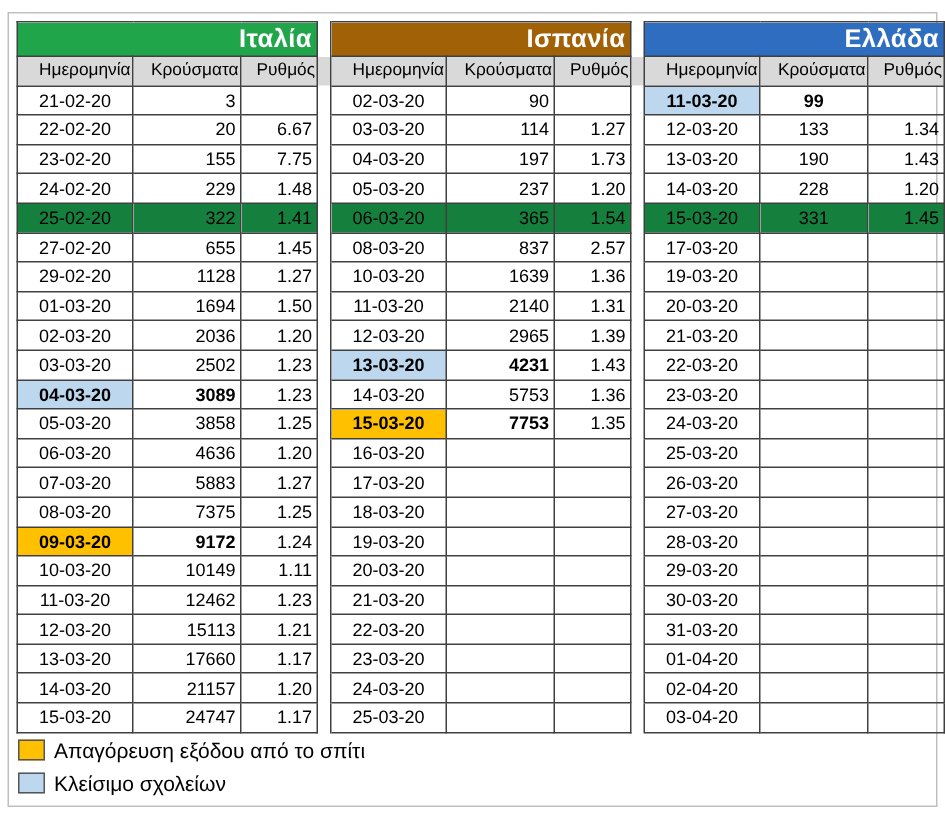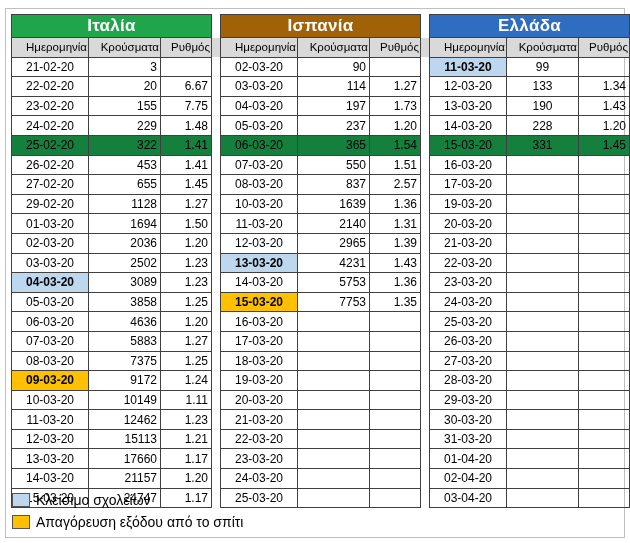--- a/index.html
+++ b/index.html
@@ -7,29 +7,29 @@
          font-family:"Liberation Sans", sans-serif; color:#000; }
   .frame { position:absolute; left:5px; top:8px; width:620px; height:530px;
            border:1px solid #bfbfbf; box-sizing:border-box; }
   table.t { position:absolute; left:11px; top:14px; border-collapse:collapse; table-layout:fixed; }
   table.t td { border:1px solid #404040; height:18.6px; padding:0 3px; font-size:12px;
                white-space:nowrap; overflow:hidden; line-height:18px; }
   td.date { text-align:center; }
   td.num { text-align:right; }
   td.ctr { text-align:center; }
   td.sep { border-top:none !important; border-bottom:none !important; width:2px; padding:0; background:#fff; }
-  tr.title td.hd { height:22px; color:#fff; font-size:17px; font-weight:bold; text-align:center; letter-spacing:0.3px; }
+  tr.title td.hd { height:22px; color:#fff; font-size:17px; font-weight:bold; text-align:right; letter-spacing:0.3px; }
   tr.colh td { background:#d9d9d9; font-size:11.5px; text-align:right; padding:0 1px; font-weight:normal; }
   .it { background:#21a54a; }
   .es { background:#a16207; }
   .gr { background:#2e6dbf; }
   .pink { background:#15803d; }
   .blue { background:#bdd7ee; font-weight:bold; }
   .orange { background:#ffc000; font-weight:bold; }
-  .bold { font-weight:normal; }
+  .bold { font-weight:bold; }
   .legend { position:absolute; left:12px; }
   .legend .row { display:flex; align-items:center; height:22px; font-size:14px; }
   .swatch { width:18px; height:14px; border:1px solid #555; margin-right:6px; box-sizing:border-box; }
 </style>
 </head>
 <body>
 
 <div class="frame"></div>
 
 <table class="t" id="tbl">
@@ -126,33 +126,20 @@
         <td class="sep"></td>
         <td class="date pink">06-03-20</td>
         <td class="num pink">365</td>
         <td class="num pink">1.54</td>
         <td class="sep"></td>
         <td class="date pink">15-03-20</td>
         <td class="ctr pink">331</td>
         <td class="num pink">1.45</td>
       </tr>
       <tr>
-        <td class="date">26-02-20</td>
-        <td class="num">453</td>
-        <td class="num">1.41</td>
-        <td class="sep"></td>
-        <td class="date">07-03-20</td>
-        <td class="num">550</td>
-        <td class="num">1.51</td>
-        <td class="sep"></td>
-        <td class="date">16-03-20</td>
-        <td class="ctr"></td>
-        <td class="num"></td>
-      </tr>
-      <tr>
         <td class="date">27-02-20</td>
         <td class="num">655</td>
         <td class="num">1.45</td>
         <td class="sep"></td>
         <td class="date">08-03-20</td>
         <td class="num">837</td>
         <td class="num">2.57</td>
         <td class="sep"></td>
         <td class="date">17-03-20</td>
         <td class="ctr"></td>
@@ -364,20 +351,20 @@
         <td class="sep"></td>
         <td class="date">03-04-20</td>
         <td class="ctr"></td>
         <td class="num"></td>
       </tr>
     </tbody>
 </table>
 
 <div class="legend" style="top:489px;">
   <div class="row">
+    <div class="swatch" style="background:#ffc000;"></div>
+    <span>Απαγόρευση εξόδου από το σπίτι</span>
+  </div>
+  <div class="row">
     <div class="swatch" style="background:#bdd7ee;"></div>
     <span>Κλείσιμο σχολείων</span>
-  </div>
-  <div class="row">
-    <div class="swatch" style="background:#ffc000;"></div>
-    <span>Απαγόρευση εξόδου από το σπίτι</span>
   </div>
 </div>
 
 </body></html>

